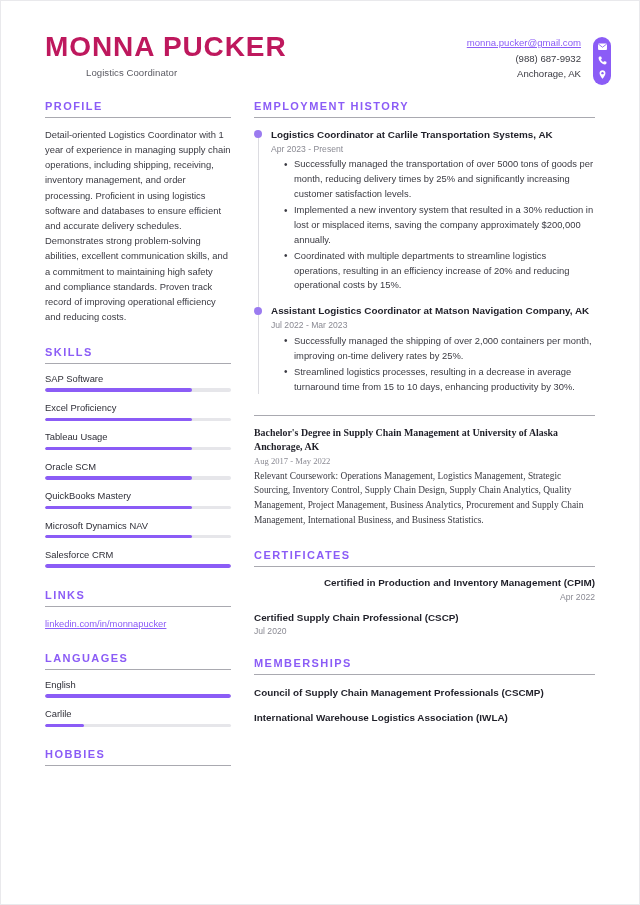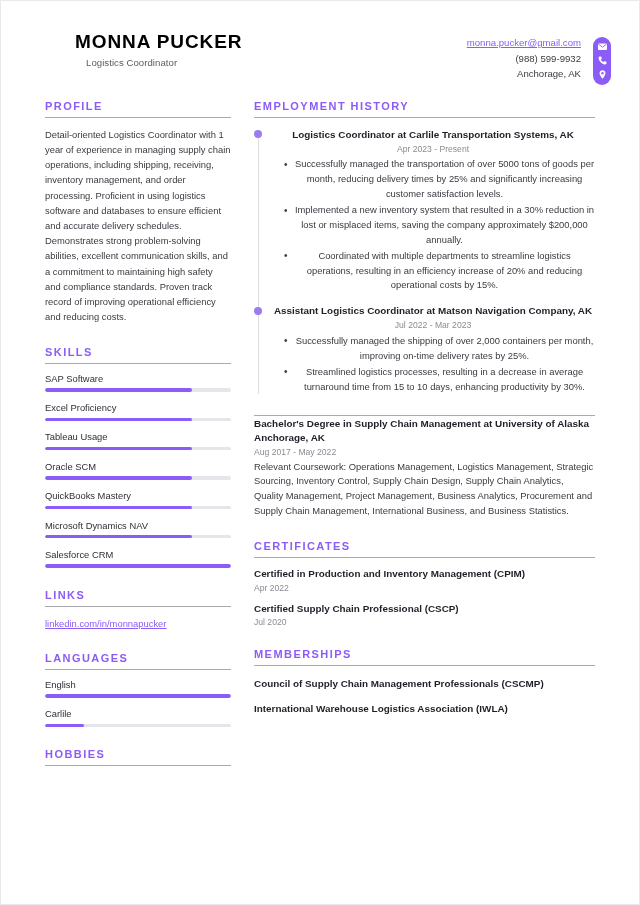--- a/index.html
+++ b/index.html
@@ -18,27 +18,26 @@
 
   
   .header {
     position: relative;
     padding: 30px 44px 0 44px;
     display: flex;
     justify-content: space-between;
     align-items: flex-start;
   }
   .name {
-    font-size: 19px;
+    font-size: 28px;
     font-weight: bold;
     letter-spacing: 0.9px;
-    color: #000000;
+    color: #be185d;
     line-height: 1.15;
     white-space: nowrap;
-    margin-left: 30px;
   }
   .job-title {
     font-size: 9.6px;
     color: #5b5b63;
     margin-top: 4px;
     letter-spacing: 0.05px;
     margin-left: 41px;
   }
   .contact-block {
     text-align: right;
@@ -134,21 +133,21 @@
     margin-top: 10px;
     padding-left: 17px;
   }
   .timeline::before {
     content: "";
     position: absolute;
     left: 3.5px; top: 2px; bottom: 0;
     width: 1.4px;
     background: #dcdce1;
   }
-  .job { position: relative; margin-bottom: 11px; text-align: center; }
+  .job { position: relative; margin-bottom: 11px; }
   .job:last-child { margin-bottom: 0; }
   .job-dot {
     position: absolute;
     left: -17px; top: 2.5px;
     width: 8px; height: 8px;
     border-radius: 50%;
     background: #9B7BF0;
   }
   .job-heading {
     font-size: 9.9px;
@@ -175,41 +174,41 @@
     margin-bottom: 1.5px;
   }
   .job-bullets li::before {
     content: "\2022";
     position: absolute;
     left: 0; top: -0.5px;
     color: #3a3a42;
     font-size: 10px;
   }
 
-  .edu-item { margin-top: 1px; }
+  .edu-item { margin-top: 10px; font-family: Liberation Serif, serif; }
   .edu-heading {
     font-size: 9.9px;
     font-weight: bold;
     color: #1f1f28;
     line-height: 1.38;
   }
   .edu-date {
     font-size: 8.6px;
     color: #8a8a93;
     margin-top: 2.5px;
   }
   .edu-desc {
     font-size: 9.4px;
     line-height: 1.57;
     color: #3a3a42;
     margin-top: 2.5px;
   }
 
   .cert-item { margin-top: 9px; }
-  .cert-item:first-child { margin-top: 9px; }
+  .cert-item:first-child { margin-top: 9px; text-align: right; }
   .cert-name {
     font-size: 9.9px;
     font-weight: bold;
     color: #1f1f28;
     line-height: 1.35;
   }
   .cert-date {
     font-size: 8.6px;
     color: #8a8a93;
     margin-top: 2.5px;
@@ -228,21 +227,21 @@
 
 <div class="page">
 
   <div class="header">
     <div>
       <div class="name">MONNA PUCKER</div>
       <div class="job-title">Logistics Coordinator</div>
     </div>
     <div class="contact-block">
       <a class="contact-email" href="#">monna.pucker@gmail.com</a>
-      <span class="contact-line">(988) 599-9932</span>
+      <span class="contact-line">(988) 687-9932</span>
       <span class="contact-line">Anchorage, AK</span>
     </div>
     <div class="icon-strip">
       <span>
         <svg width="11" height="11" viewBox="0 0 16 16" fill="none">
           <rect x="1.5" y="3.5" width="13" height="9.5" rx="1.3" fill="#ffffff"></rect>
           <path d="M2.2 4.6 L8 9.1 L13.8 4.6" stroke="#8B5CF6" stroke-width="1.25" fill="none" stroke-linecap="round" stroke-linejoin="round"></path>
         </svg>
       </span>
       <span>

